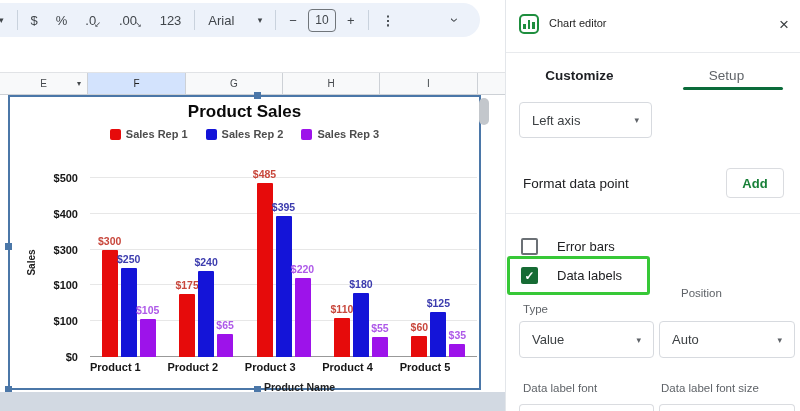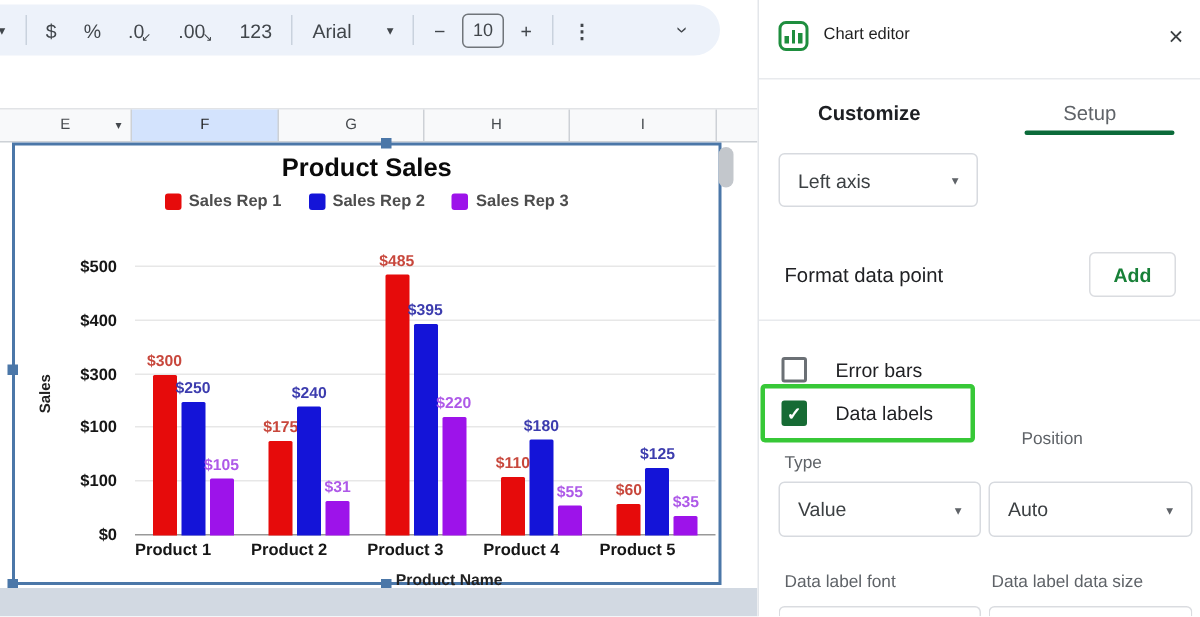--- a/index.html
+++ b/index.html
@@ -227,21 +227,21 @@
             <div class="bar-group">
               <div class="bar-wrap">
                 <div class="bar-label" style="color: rgb(200, 71, 60); bottom: calc(35% + 3px);">$175</div>
                 <div class="bar-rect" style="height: 35%; background: rgb(230, 11, 11);"></div>
               </div>
               <div class="bar-wrap">
                 <div class="bar-label" style="color: rgb(60, 60, 174); bottom: calc(48% + 3px);">$240</div>
                 <div class="bar-rect" style="height: 48%; background: rgb(20, 20, 216);"></div>
               </div>
               <div class="bar-wrap">
-                <div class="bar-label" style="color: rgb(174, 89, 232); bottom: calc(13% + 3px);">$31</div>
+                <div class="bar-label" style="color: rgb(174, 89, 232); bottom: calc(13% + 3px);">$65</div>
                 <div class="bar-rect" style="height: 13%; background: rgb(157, 19, 234);"></div>
               </div>
             </div>
             <div class="bar-group">
               <div class="bar-wrap">
                 <div class="bar-label" style="color: rgb(200, 71, 60); bottom: calc(97% + 3px);">$485</div>
                 <div class="bar-rect" style="height: 97%; background: rgb(230, 11, 11);"></div>
               </div>
               <div class="bar-wrap">
                 <div class="bar-label" style="color: rgb(60, 60, 174); bottom: calc(79% + 3px);">$395</div>
@@ -341,17 +341,17 @@
     <div class="dd dd-type">
       <span>Value</span>
       <span class="caret">▾</span>
     </div>
     <div class="dd dd-pos">
       <span>Auto</span>
       <span class="caret">▾</span>
     </div>
 
     <div class="small-label" style="left:17px;top:382px;">Data label font</div>
-    <div class="small-label" style="left:155px;top:382px;">Data label data size</div>
+    <div class="small-label" style="left:155px;top:382px;">Data label font size</div>
     <div class="dd-stub" style="left:13px;width:135px;"></div>
     <div class="dd-stub" style="left:153px;width:136px;"></div>
   </div>
 </div>
 
 </body></html>

